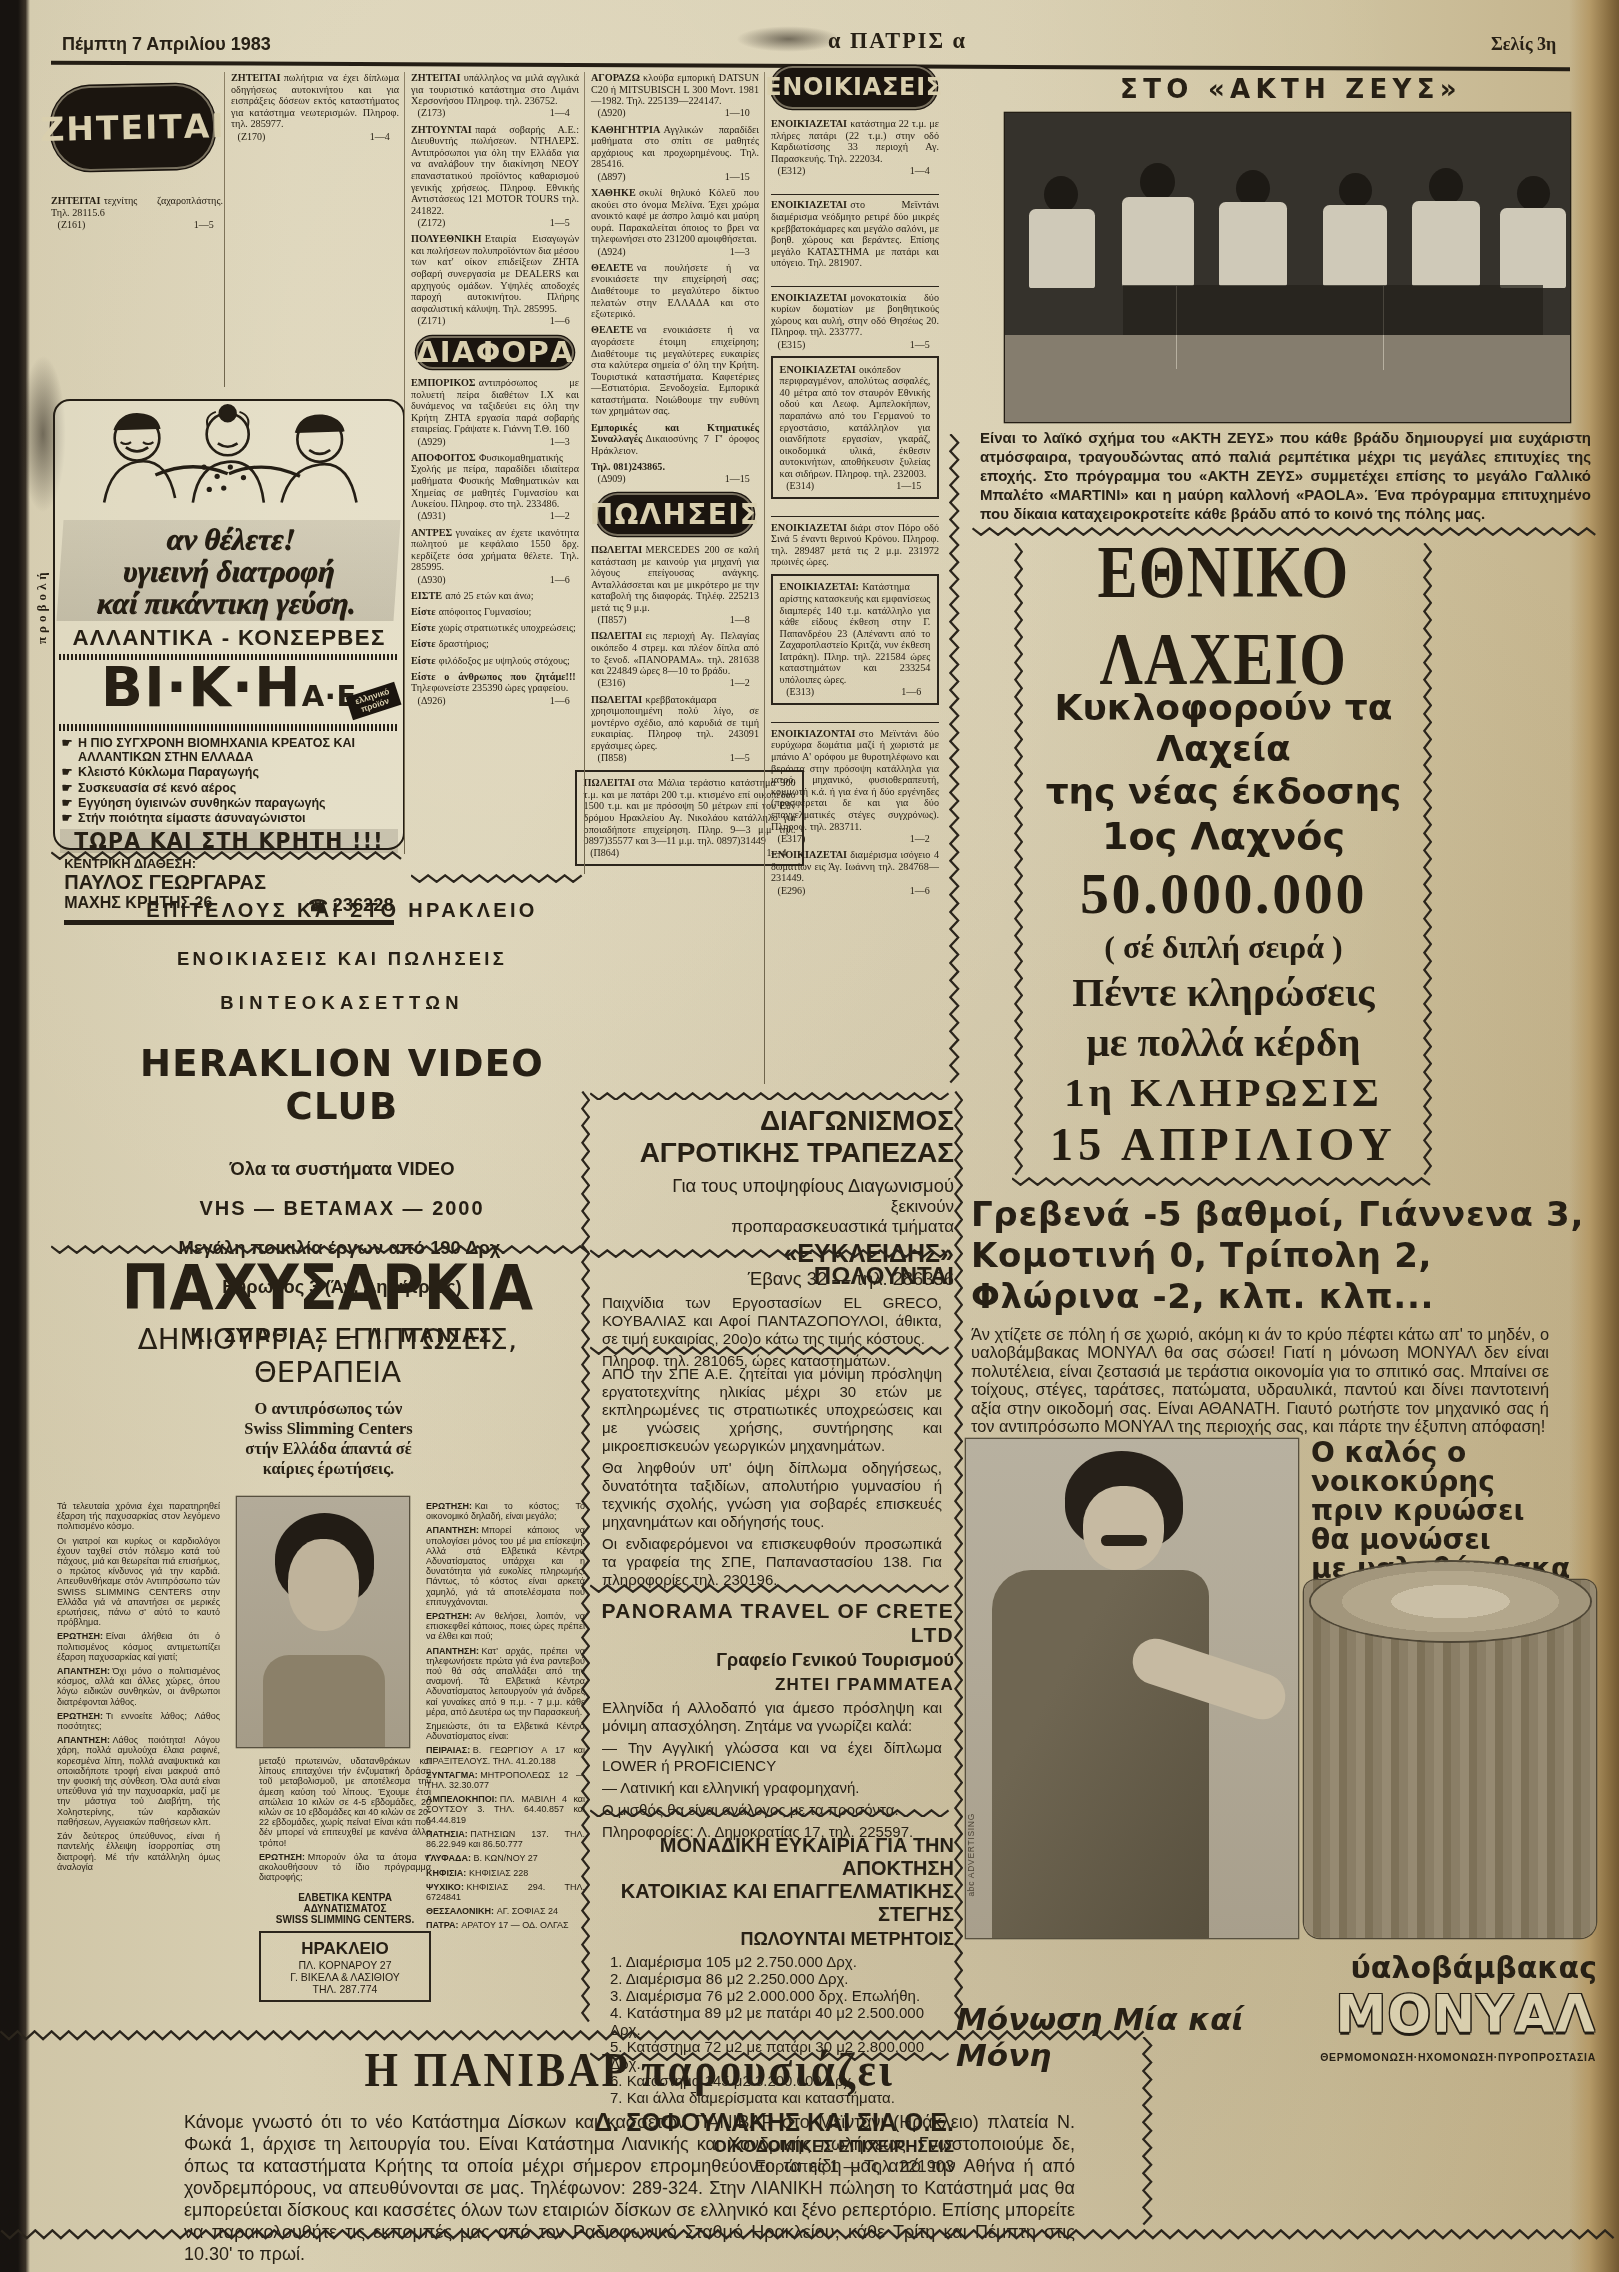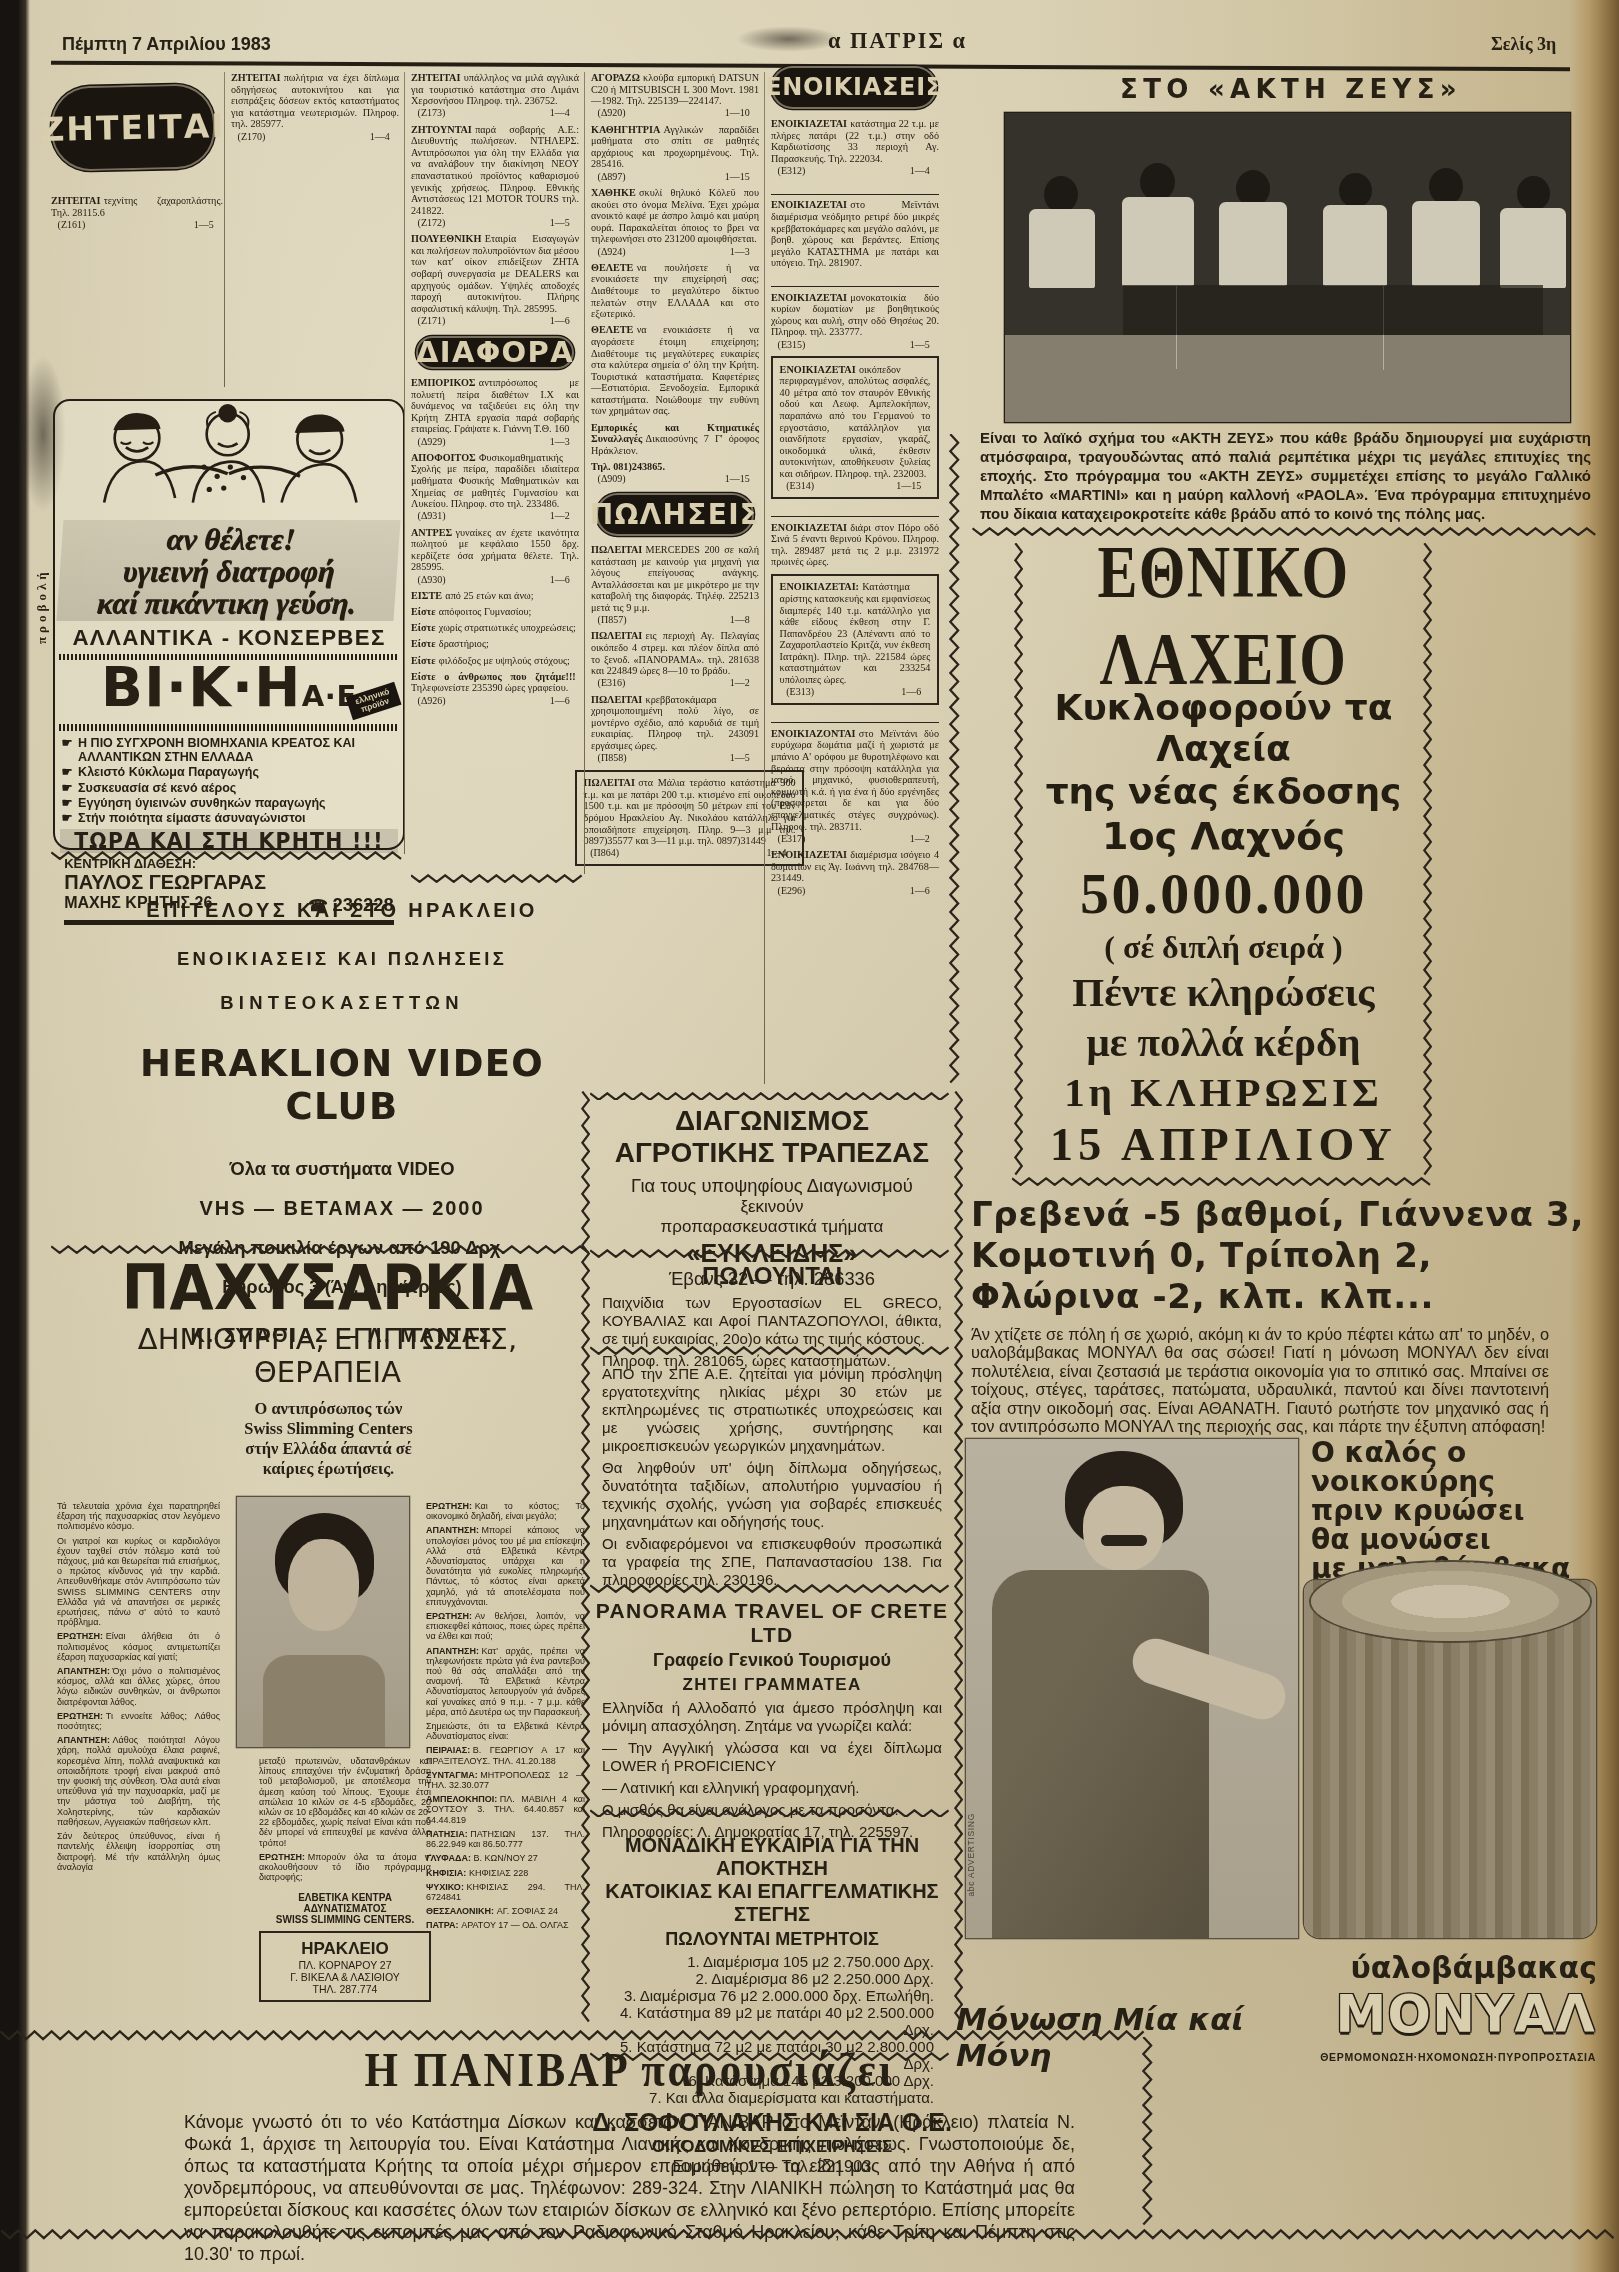--- a/index.html
+++ b/index.html
@@ -54,21 +54,21 @@
   .caption{font-family:"Liberation Sans",sans-serif;font-weight:bold;font-size:15px;line-height:19px;text-align:justify;}
   
   .lax{font-family:"Liberation Serif",serif;font-weight:bold;text-align:center;color:#241d12;display:flex;flex-direction:column;justify-content:space-between;}
   
   .greb{font-family:"DejaVu Sans",sans-serif;font-weight:bold;font-size:34px;line-height:41px;letter-spacing:0.7px;}
   .grebbody{font-family:"Liberation Sans",sans-serif;font-size:16.4px;line-height:18.4px;text-align:justify;}
   .monr{font-family:"DejaVu Sans",sans-serif;font-weight:bold;font-size:28px;line-height:29px;}
   .outline{color:#d9cfae;text-shadow:-1.3px -1.3px 0 #241e15,1.3px -1.3px 0 #241e15,-1.3px 1.3px 0 #241e15,1.3px 1.3px 0 #241e15,0 2.6px 0 #241e15;}
   
   .mbx{font-family:"Liberation Sans",sans-serif;}
-  .mbx .t{font-weight:bold;text-align:center;}
+  .mbx .t{font-weight:bold;text-align:right;}
   .mbx p{margin:4px 12px;font-size:15px;line-height:18px;text-align:justify;}
   
   .hline{font-family:"Liberation Sans",sans-serif;font-weight:bold;text-align:center;}
   .pax{font-family:"DejaVu Sans",sans-serif;font-weight:bold;}
   .sp{margin:0 0 4px 0;font-family:"Liberation Sans",sans-serif;font-size:9px;line-height:10.2px;text-align:justify;}
   .sp b{margin-right:2.6px;}
   .panibody{font-family:"Liberation Sans",sans-serif;font-size:18px;line-height:22px;text-align:justify;}
   .vert{writing-mode:vertical-rl;transform:rotate(180deg);}
 </style>
 </head>
@@ -648,21 +648,21 @@
       <p>Ο μισθός θα είναι ανάλογος με τα προσόντα.</p>
       <p>Πληροφορίες: Λ. Δημοκρατίας 17, τηλ. 225597.</p>
     </div>
     <div class="zz" style="height:9.2px;"><svg width="364" height="9.2" viewBox="0 0 554 14">
           <polyline points="0,2 13,12 26,2 39,12 52,2 65,12 78,2 91,12 104,2 117,12 130,2 143,12 156,2 169,12 182,2 195,12 208,2 221,12 234,2 247,12 260,2 273,12 286,2 299,12 312,2 325,12 338,2 351,12 364,2 377,12 390,2 403,12 416,2 429,12 442,2 455,12 468,2 481,12 494,2 507,12 520,2 533,12 546,2" fill="none" stroke="#2b251c" stroke-width="3.4"></polyline>
         </svg></div>
     <div style="height:217px;">
       <div class="t" style="font-size:20px;margin-top:17px;">ΜΟΝΑΔΙΚΗ ΕΥΚΑΙΡΙΑ ΓΙΑ ΤΗΝ ΑΠΟΚΤΗΣΗ</div>
       <div class="t" style="font-size:20px;">ΚΑΤΟΙΚΙΑΣ ΚΑΙ ΕΠΑΓΓΕΛΜΑΤΙΚΗΣ ΣΤΕΓΗΣ</div>
       <div class="t" style="font-size:18px;margin-top:2.6px;">ΠΩΛΟΥΝΤΑΙ ΜΕΤΡΗΤΟΙΣ</div>
-      <div style="font-size:15px;line-height:17px;margin:2.6px 20px;text-align:right;">
+      <div style="font-size:15px;line-height:17px;margin:2.6px 20px;">
   <div>1. Διαμέρισμα 105 μ2 2.750.000 Δρχ.</div>
 
   <div>2. Διαμέρισμα 86 μ2 2.250.000 Δρχ.</div>
 
   <div>3. Διαμέρισμα 76 μ2 2.000.000 δρχ. Επωλήθη.</div>
 
   <div>4. Κατάστημα 89 μ2 με πατάρι 40 μ2 2.500.000 Δρχ.</div>
 
   <div>5. Κατάστημα 72 μ2 με πατάρι 30 μ2 2.800.000 Δρχ.</div>
 

